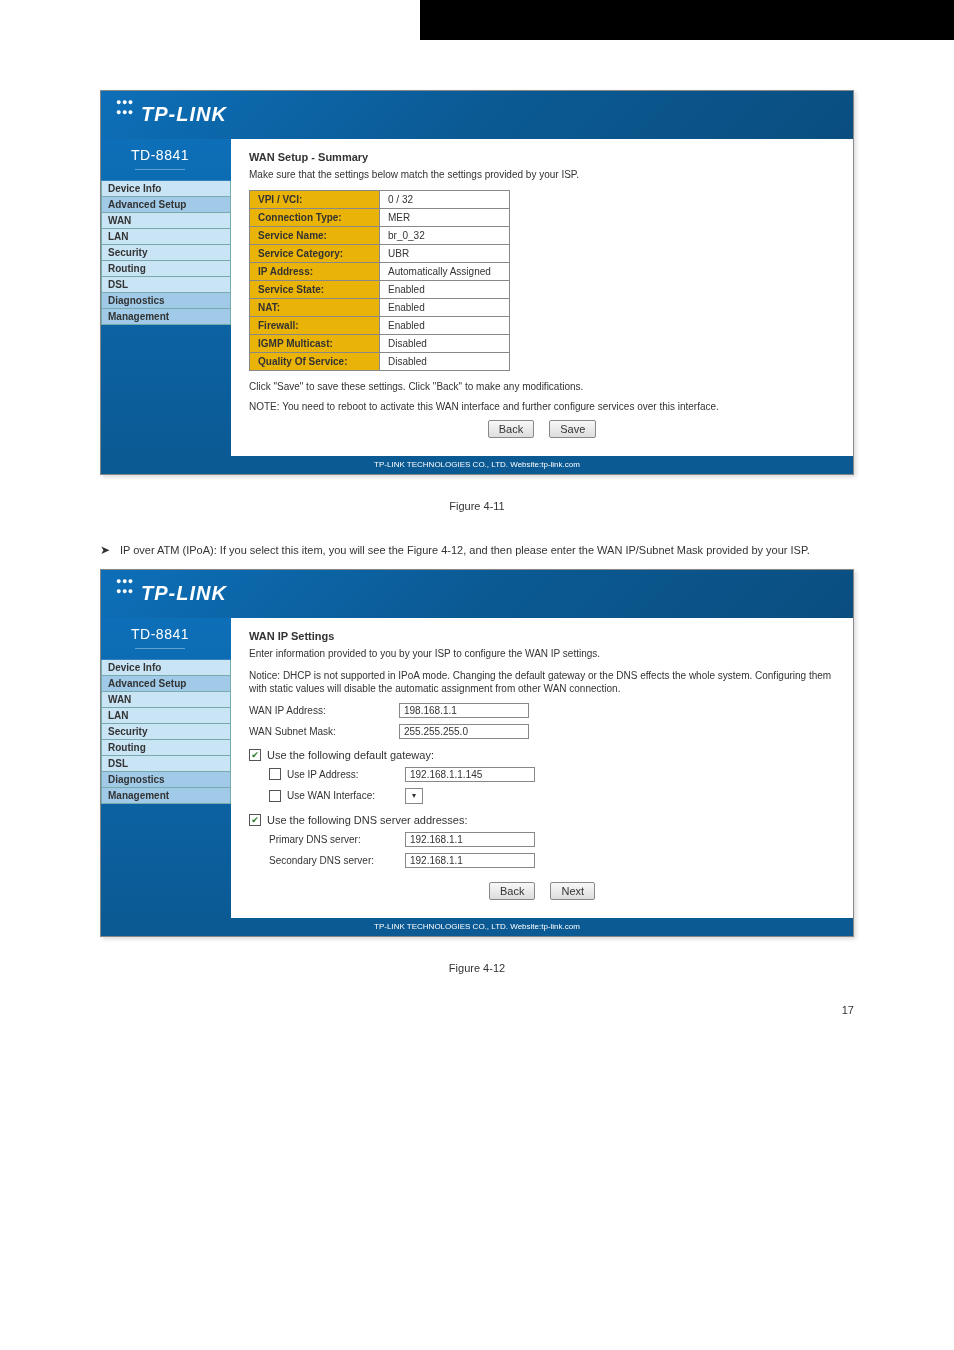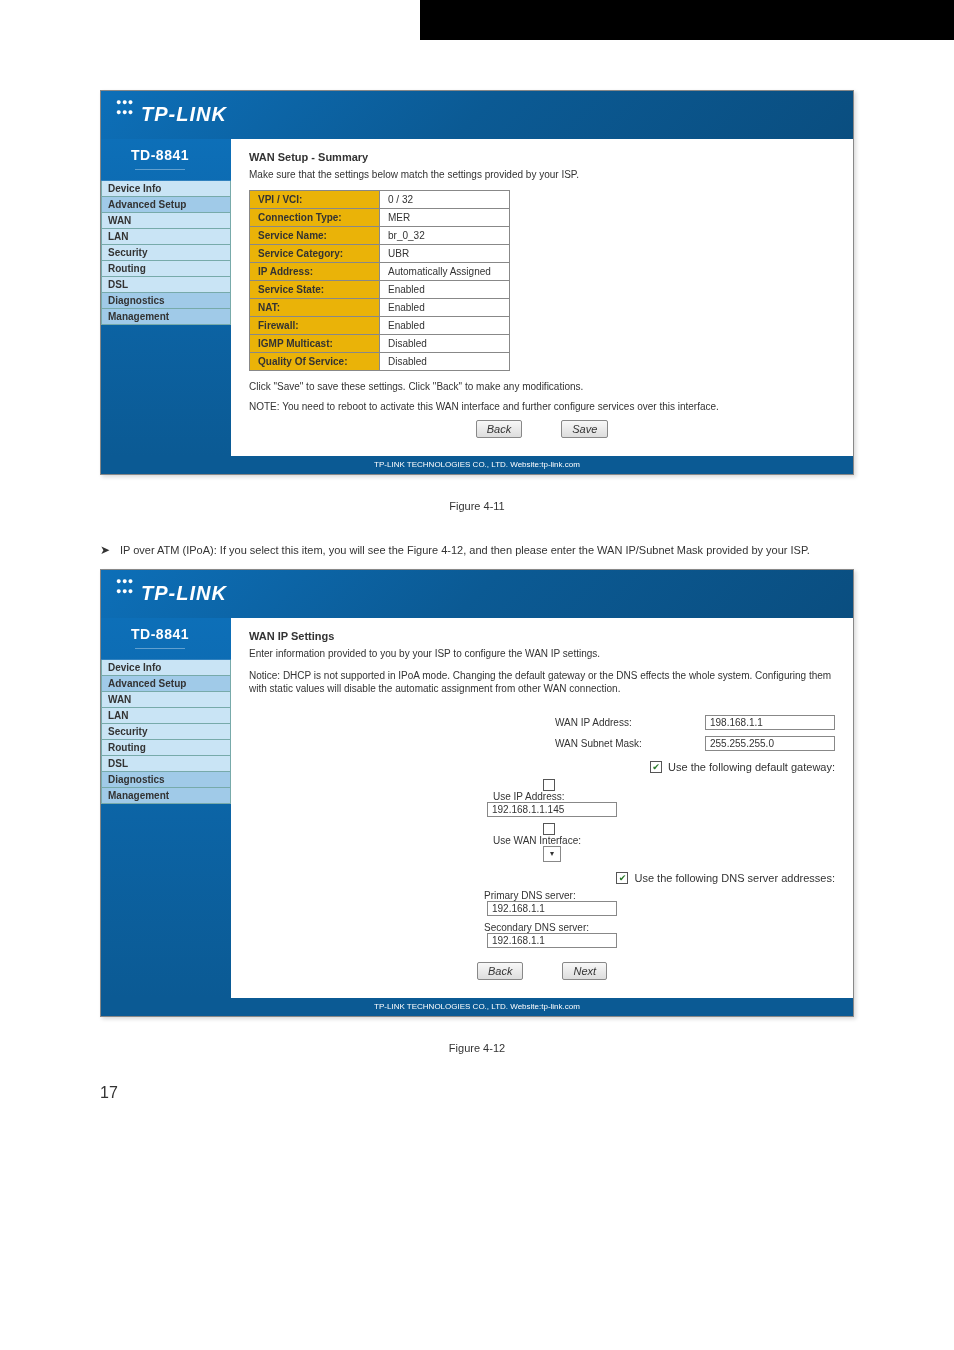--- a/index.html
+++ b/index.html
@@ -5,43 +5,43 @@
 * { margin: 0; padding: 0; box-sizing: border-box; }
 body { background: #fff; font-family: Verdana, Arial, sans-serif; font-size: 11px; color: #333; width: 954px; }
 .page-wrap { padding: 50px 100px 40px 100px; }
 .black-bar { height: 40px; background: #000; margin-left: 420px; }
 .screenshot { border: 1px solid #888; margin: 0 0 25px 0; background: #fff; box-shadow: 2px 2px 4px rgba(0,0,0,.15); position: relative; }
 .ss-header { height: 48px; background: linear-gradient(135deg,#0d6fb8 0%,#0b5a94 50%,#0a4e80 100%); position: relative; }
 .brand { position: absolute; left: 40px; top: 12px; color: #fff; font-weight: bold; font-size: 20px; letter-spacing: 1px; font-style: italic; }
 .brand-dots { position: absolute; left: 15px; top: 6px; color: #fff; font-size: 9px; letter-spacing: -1px; }
 .ss-body { display: flex; min-height: 280px; background: #fff; }
 .sidebar { width: 130px; background: linear-gradient(180deg,#0d6fb8 0%,#0b5a94 100%); flex-shrink: 0; }
-.model-box { text-align: center; padding: 8px 12px 10px 0; color: #fff; font-weight: bold; font-size: 14px; border-bottom: 1px solid rgba(255,255,255,.15); letter-spacing: .5px; }
+.model-box { text-align: center; padding: 8px 12px 10px 0; color: #fff; font-weight: normal; font-size: 14px; border-bottom: 1px solid rgba(255,255,255,.15); letter-spacing: .5px; }
 .model-box::after { content: ""; display: block; margin: 6px auto 0; width: 50px; height: 1px; background: rgba(255,255,255,.35); }
 .nav-item { background: #c9e4f5; border: 1px solid #7aa; border-top: none; padding: 2px 6px; font-size: 10px; font-weight: bold; color: #333; }
 .nav-item.sel { background: #a0cae8; }
 .main { flex: 1; padding: 12px 18px 18px 18px; background: #fff; position: relative; }
 .sec-title { font-size: 11px; font-weight: bold; color: #333; margin-bottom: 6px; }
 .sec-sub { font-size: 10px; margin-bottom: 10px; }
-.note-tx { font-size: 10px; margin-bottom: 20px; line-height: 1.3; max-width: 640px; }
+.note-tx { font-size: 10px; margin-bottom: 8px; line-height: 1.3; max-width: 640px; }
 .tbl { border-collapse: collapse; }
 .tbl td { border: 1px solid #888; padding: 3px 8px; font-size: 10px; }
 .tbl td.k { background: #eab308; font-weight: bold; width: 130px; }
 .tbl td.v { background: #fff; width: 130px; }
 .instr { font-size: 10px; margin: 10px 0 4px; }
 .btnrow { text-align: center; margin-top: 8px; }
-.btn { display: inline-block; border: 1px solid #888; background: linear-gradient(#f8f8f8,#ddd); padding: 2px 10px; font-size: 11px; border-radius: 2px; margin: 0 18px; font-style: italic; }
+.btn { display: inline-block; border: 1px solid #888; background: linear-gradient(#f8f8f8,#ddd); padding: 2px 10px; font-size: 11px; border-radius: 2px; margin: 0 6px; }
 .footer-bar { height: 18px; background: #0b5a94; color: #fff; font-size: 8px; text-align: center; line-height: 18px; }
-.form-row { display: flex; align-items: center; margin-bottom: 6px; justify-content: flex-end; }
+.form-row { display: flex; align-items: center; margin-bottom: 6px; }
 .form-lbl { width: 150px; font-size: 10px; }
 .form-inp { border: 1px solid #888; background: #fff; padding: 1px 4px; font-size: 10px; width: 130px; }
 .cb { width: 12px; height: 12px; border: 1px solid #555; display: inline-flex; align-items: center; justify-content: center; margin-right: 6px; font-size: 9px; background: #fff; color: #2a7a2a; }
 .cb.checked::before { content: "✔"; }
 .sel-box { border: 1px solid #888; background: #fff; width: 18px; height: 16px; display: inline-flex; align-items: center; justify-content: center; font-size: 8px; }
-.indent { padding-left: 20px; flex-direction: column; }
+.indent { padding-left: 20px; }
 .caption { font-size: 11px; text-align: center; margin: 8px 0 30px 0; }
 .bullet-line { display: flex; margin-bottom: 10px; }
 .bullet-line .arrow { width: 20px; font-size: 12px; padding-top: 1px; }
 .body-text { font-size: 11px; line-height: 1.5; max-width: 690px; }
 </style>
 </head>
 <body>
 
 <div class="black-bar"></div>
 
@@ -197,15 +197,15 @@
           <span class="btn">Back</span>
           <span class="btn">Next</span>
         </div>
       </div>
     </div>
     <div class="footer-bar">TP-LINK TECHNOLOGIES CO., LTD. Website:tp-link.com</div>
   </div>
 
   <div class="caption">Figure 4-12</div>
 
-  <div style="text-align:left;font-size:16px;margin-top:30px">17</div>
+  <div style="text-align:right;font-size:11px;margin-top:30px">17</div>
 
 </div>
 
 </body></html>

